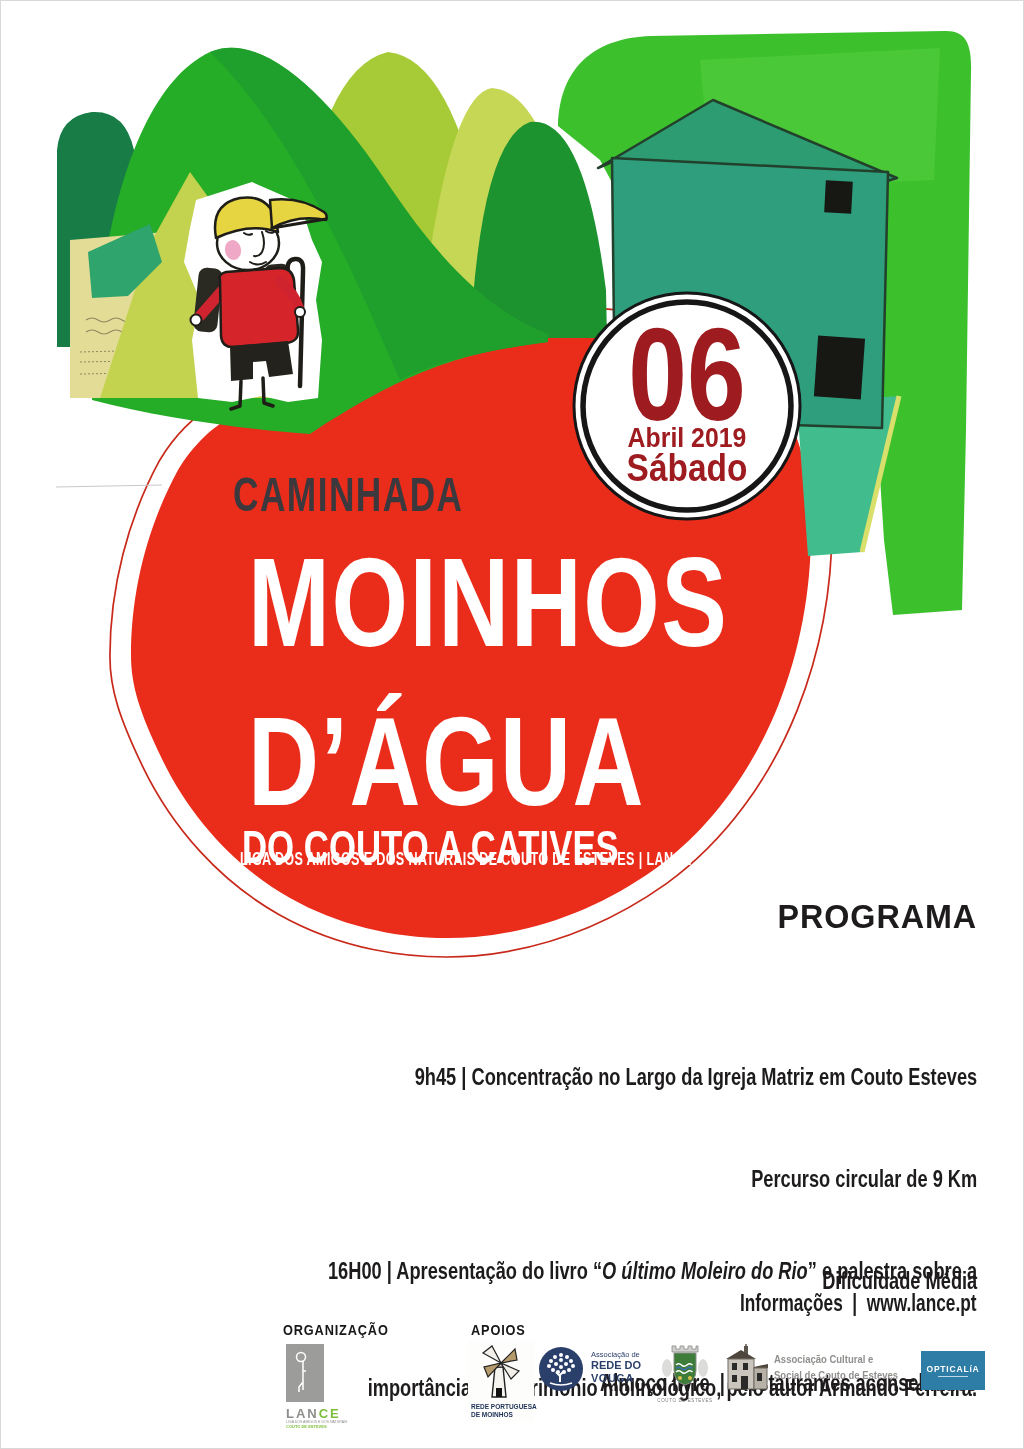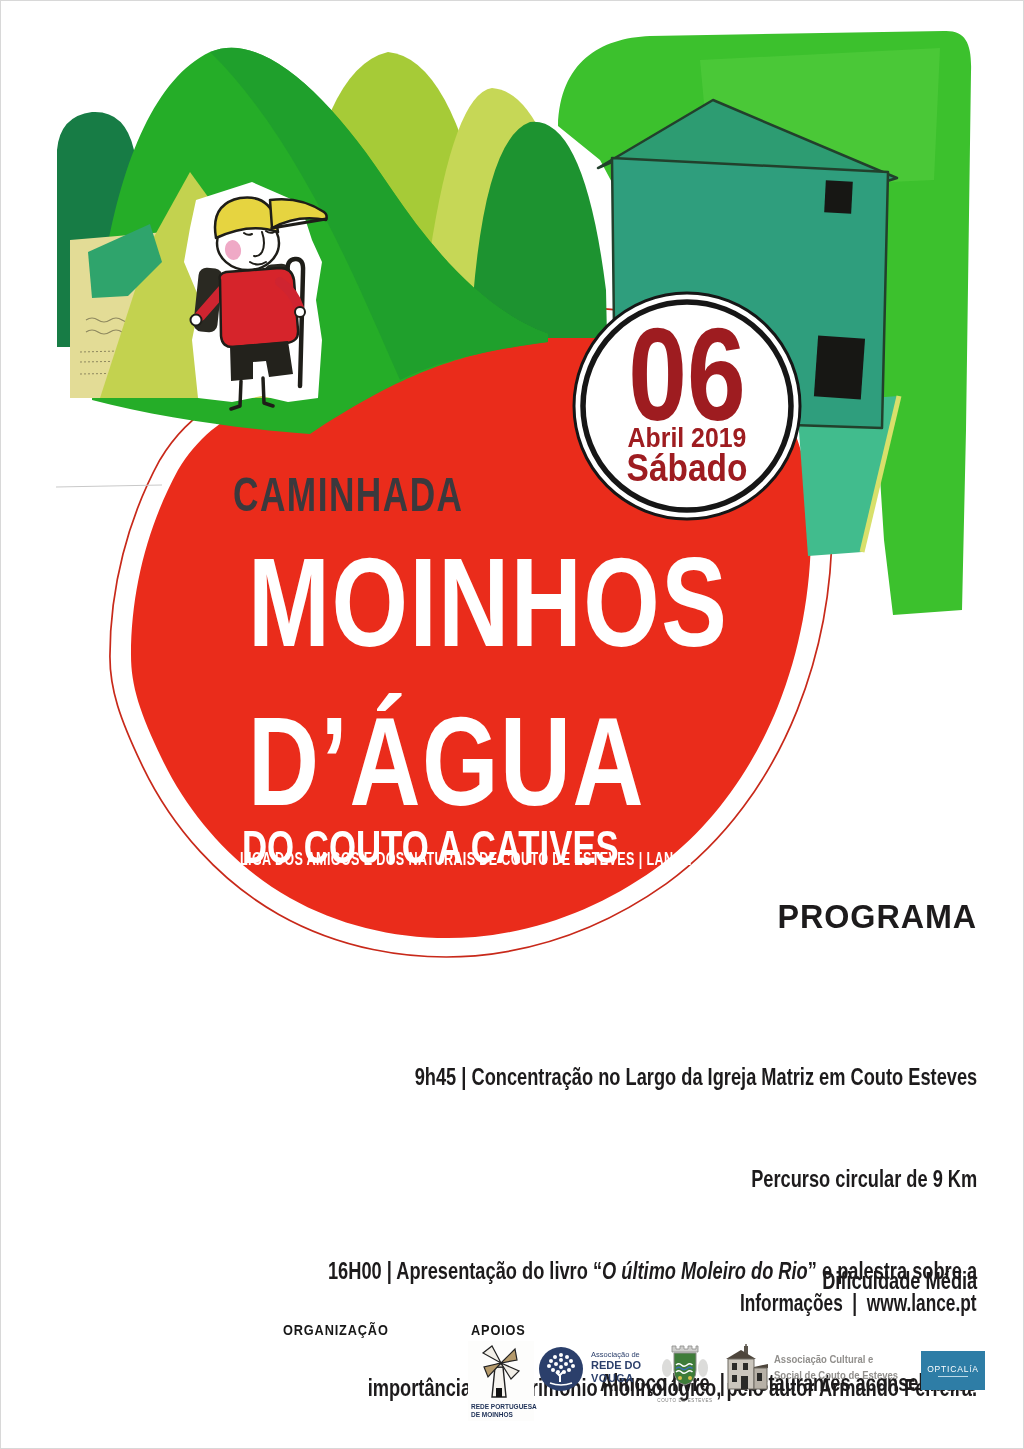--- a/index.html
+++ b/index.html
@@ -57,21 +57,21 @@
   .sev-l1{font-size:7.5px;color:#2b3f6b;line-height:9px;margin-top:4px;}
   .sev-l2{font-size:11px;color:#2b3f6b;font-weight:bold;line-height:12px;}
   .sev-l3{font-size:11px;color:#2b3f6b;font-weight:bold;letter-spacing:.5px;line-height:15px;}
   #crest{left:657px;top:1340px;width:56px;text-align:center;}
   .crest-label{font-size:4.5px;color:#7a7a78;letter-spacing:.6px;white-space:pre;}
   #assoc-logo{left:720px;top:1344px;}
   #assoc-text{left:774px;top:1352px;font-size:10px;font-weight:bold;color:#918f8c;
     line-height:16px;transform:scaleX(.95);transform-origin:left top;}
   #opticalia{left:921px;top:1351px;width:64px;height:39px;background:#2e7da6;
     display:flex;flex-direction:column;align-items:center;justify-content:center;}
-  .opt-text{color:#ffffff;font-size:8.5px;font-weight:normal;letter-spacing:.8px;}
+  .opt-text{color:#ffffff;font-size:8.5px;font-weight:bold;letter-spacing:.8px;}
   .opt-line{width:30px;height:1px;background:#bcd9e8;margin-top:2px;}
 </style>
 </head>
 <body>
 
 <div class="poster">
 
   <svg class="art" width="1024" height="1449" viewBox="0 0 1024 1449">
 
     <g>
@@ -161,20 +161,30 @@
   <div class="abs t block" id="block2">
     <div><span>16H00 | Apresentação do livro “</span><span class="italic">O último Moleiro do Rio</span><span>” e palestra sobre a</span></div>
     <div>importância do património molinológico, pelo autor Armando Ferreira.</div>
     
   </div>
 
   <div class="abs t" id="infoline">Informações  |  www.lance.pt</div>
 
   <div class="abs f-head" id="org-h">ORGANIZAÇÃO</div>
 
+  <div class="abs" id="lance-logo">
+    <svg width="38" height="58" viewBox="0 0 38 58">
+      <rect x="0" y="0" width="38" height="58" fill="#9c9c9a"></rect>
+      <circle cx="15" cy="13" r="4.5" fill="none" stroke="#ffffff" stroke-width="1.5"></circle>
+      <path d="M 17,17 L 17,46 M 17,38 L 13,43 L 13,48 M 17,27 L 20,27" fill="none" stroke="#ffffff" stroke-width="1.5"></path>
+    </svg>
+    <div class="lance-name"><span class="g1">LAN</span><span class="g2">CE</span></div>
+    <div class="lance-tag">LIGA DOS AMIGOS E DOS NATURAIS</div>
+    <div class="lance-sub">COUTO DE ESTEVES</div>
+  </div>
 
   <div class="abs f-head" id="apoios-h">APOIOS</div>
 
   <div class="abs" id="windmill-box">
     <svg width="66" height="58" viewBox="0 0 66 58">
       <path d="M 24,56 L 38,56 L 35,26 L 27,26 Z" fill="#f6f4ef" stroke="#222222" stroke-width="1.4"></path>
       <path d="M 26,26 Q 31,19 36,26 Z" fill="#d9d4ca" stroke="#222222" stroke-width="1.2"></path>
       <g stroke="#222222" stroke-width="1.2">
         <path d="M 33,22 L 47,8 L 49,19 Z" fill="#b59a6b"></path>
         <path d="M 33,22 L 51,30 L 43,38 Z" fill="#f2efe8"></path>

